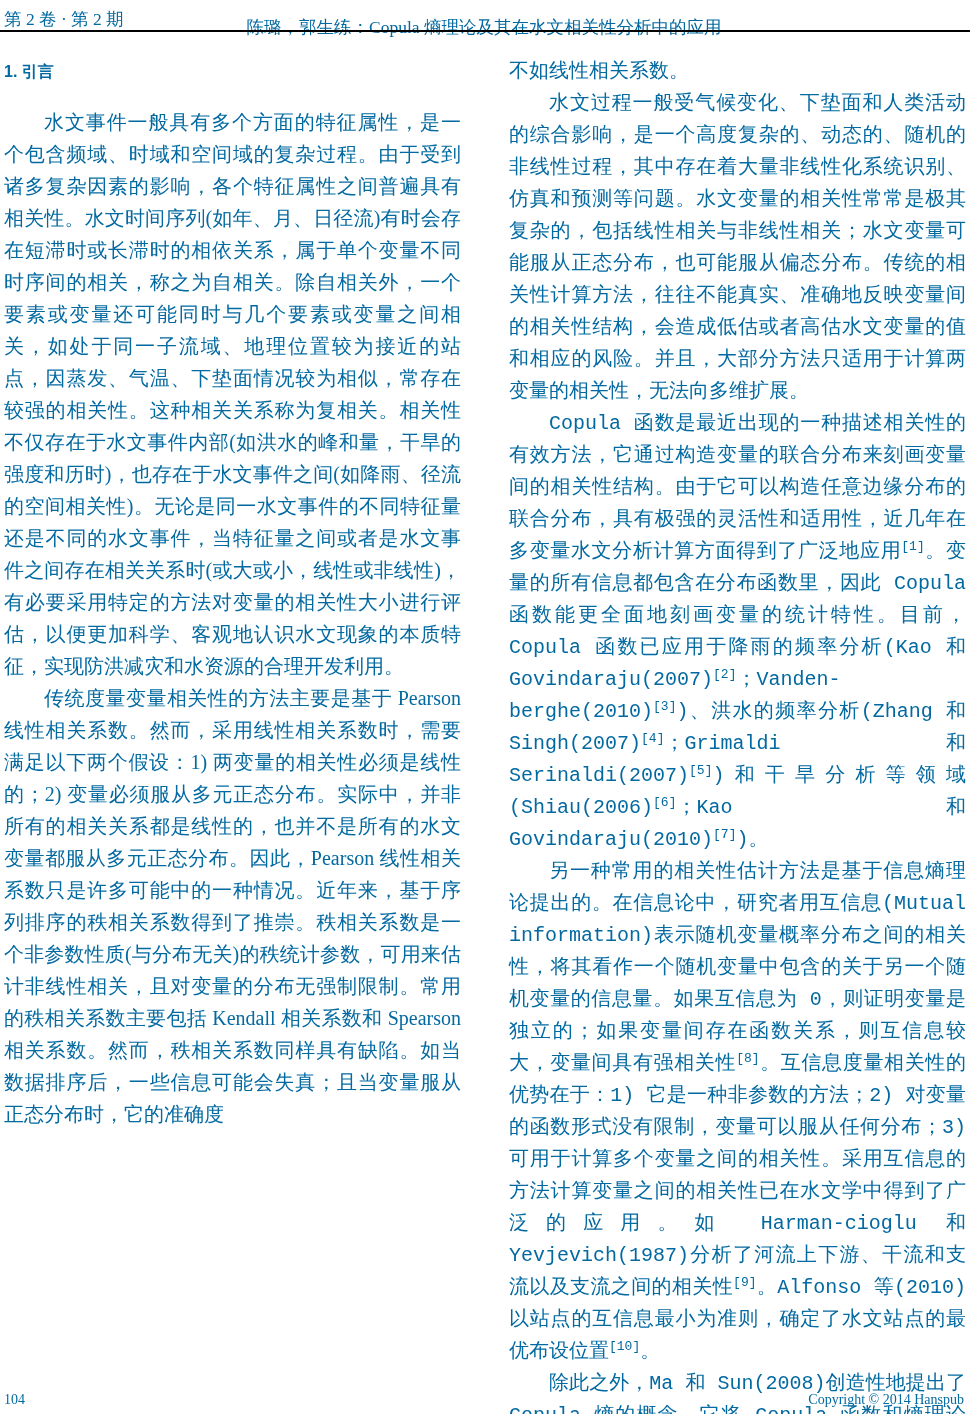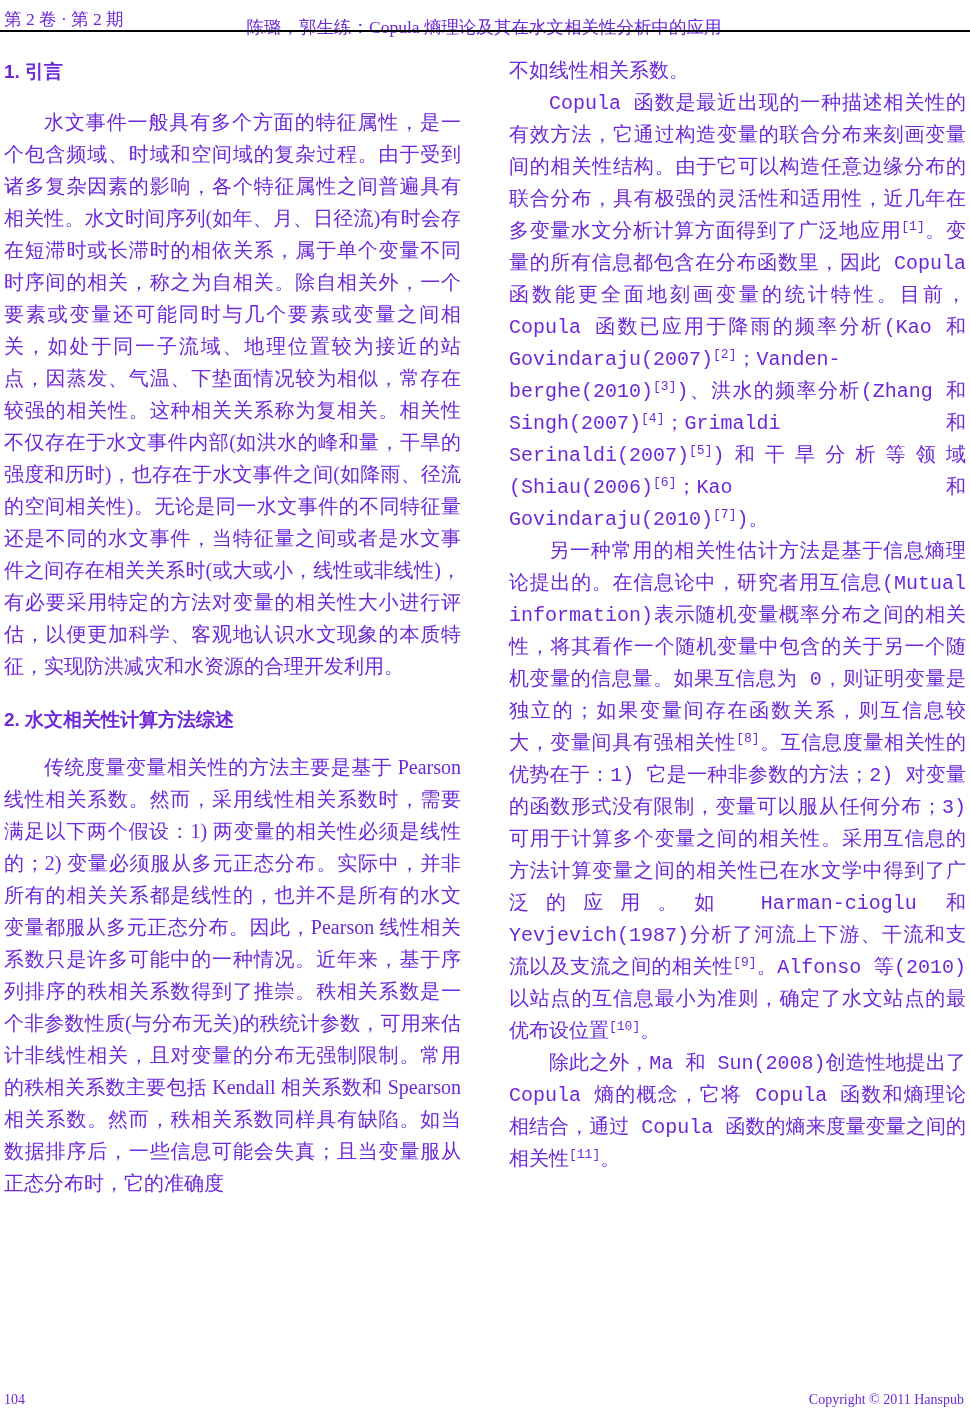--- a/index.html
+++ b/index.html
@@ -1,39 +1,39 @@
 <!DOCTYPE html>
 <html lang="zh"><head>
 <meta charset="utf-8">
 <style>
   html,body{margin:0;padding:0;background:#e8e8e8;}
   .page{
     position:relative;
     width:970px;height:1414px;
     margin:0 auto;
     background:#ffffff;
-    color:#6d28d9;
+    color:#0369a1;
     font-family:"Liberation Serif","DejaVu Serif",serif;
     overflow:hidden;
   }
   .header{position:absolute;top:5px;left:4px;right:6px;height:26px;font-size:17.5px;}
   .header-issue{position:absolute;left:0;top:2px;white-space:nowrap;}
   .header-title{position:absolute;left:0;right:0;top:10px;text-align:center;white-space:nowrap;}
   .header-rule{position:absolute;top:30px;left:0;width:970px;height:2px;background:#000;}
   .column{
     position:absolute;top:56px;width:457px;
     font-size:20px;line-height:32px;
     text-align:justify;
   }
   .column-left{left:4px;}
   .column-right{left:509px;font-family:Liberation Mono, monospace;}
   .sec-heading{
     font-family:"Liberation Sans","DejaVu Sans",sans-serif;
     font-weight:bold;
-    font-size:19px;line-height:32px;
+    font-size:16px;line-height:32px;
     margin:0 0 18px 0;
     text-align:left;
   }
   .sec-heading + .para{margin-top:15px;}
   .para{margin:0;text-indent:2em;}
   .para.no-indent{text-indent:0;}
   .para + .sec-heading{margin-top:22px;margin-bottom:14px;}
   sup{font-size:13px;line-height:0;vertical-align:0.55em;}
   .footer{position:absolute;left:4px;right:6px;bottom:6px;height:24px;font-size:14px;}
   .footer-page{position:absolute;left:0;bottom:0;}
@@ -46,28 +46,28 @@
 
   <div class="header">
     <span class="header-issue">第 2 卷 · 第 2 期</span>
     <span class="header-title">陈璐，郭生练：Copula 熵理论及其在水文相关性分析中的应用</span>
   </div>
   <div class="header-rule"></div>
 
   <div class="column column-left">
       <h2 class="sec-heading">1. 引言</h2>
       <p class="para"><span>水文事件一般具有多个方面的特征属性，是一个包含频域、时域和空间域的复杂过程。由于受到诸多复杂因素的影响，各个特征属性之间普遍具有相关性。水文时间序列(如年、月、日径流)有时会存在短滞时或长滞时的相依关系，属于单个变量不同时序间的相关，称之为自相关。除自相关外，一个要素或变量还可能同时与几个要素或变量之间相关，如处于同一子流域、地理位置较为接近的站点，因蒸发、气温、下垫面情况较为相似，常存在较强的相关性。这种相关关系称为复相关。相关性不仅存在于水文事件内部(如洪水的峰和量，干旱的强度和历时)，也存在于水文事件之间(如降雨、径流的空间相关性)。无论是同一水文事件的不同特征量还是不同的水文事件，当特征量之间或者是水文事件之间存在相关关系时(或大或小，线性或非线性)，有必要采用特定的方法对变量的相关性大小进行评估，以便更加科学、客观地认识水文现象的本质特征，实现防洪减灾和水资源的合理开发利用。</span></p>
-      <h2 class="sec-heading">2. 水文相关性计算方法综述</h2>
       <p class="para"><span>传统度量变量相关性的方法主要是基于 Pearson 线性相关系数。然而，采用线性相关系数时，需要满足以下两个假设：1) 两变量的相关性必须是线性的；2) 变量必须服从多元正态分布。实际中，并非所有的相关关系都是线性的，也并不是所有的水文变量都服从多元正态分布。因此，Pearson 线性相关系数只是许多可能中的一种情况。近年来，基于序列排序的秩相关系数得到了推崇。秩相关系数是一个非参数性质(与分布无关)的秩统计参数，可用来估计非线性相关，且对变量的分布无强制限制。常用的秩相关系数主要包括 Kendall 相关系数和 Spearson 相关系数。然而，秩相关系数同样具有缺陷。如当数据排序后，一些信息可能会失真；且当变量服从正态分布时，它的准确度</span></p>
     </div>
   <div class="column column-right">
       <p class="para no-indent"><span>不如线性相关系数。</span></p>
+      <p class="para"><span>水文过程一般受气候变化、下垫面和人类活动的综合影响，是一个高度复杂的、动态的、随机的非线性过程，其中存在着大量非线性化系统识别、仿真和预测等问题。水文变量的相关性常常是极其复杂的，包括线性相关与非线性相关；水文变量可能服从正态分布，也可能服从偏态分布。传统的相关性计算方法，往往不能真实、准确地反映变量间的相关性结构，会造成低估或者高估水文变量的值和相应的风险。并且，大部分方法只适用于计算两变量的相关性，无法向多维扩展。</span></p>
       <p class="para"><span>Copula 函数是最近出现的一种描述相关性的有效方法，它通过构造变量的联合分布来刻画变量间的相关性结构。由于它可以构造任意边缘分布的联合分布，具有极强的灵活性和适用性，近几年在多变量水文分析计算方面得到了广泛地应用</span><sup>[1]</sup><span>。变量的所有信息都包含在分布函数里，因此 Copula 函数能更全面地刻画变量的统计特性。目前，Copula 函数已应用于降雨的频率分析(Kao 和 Govindaraju(2007)</span><sup>[2]</sup><span>；Vanden-berghe(2010)</span><sup>[3]</sup><span>)、洪水的频率分析(Zhang 和 Singh(2007)</span><sup>[4]</sup><span>；Grimaldi 和 Serinaldi(2007)</span><sup>[5]</sup><span>)和干旱分析等领域(Shiau(2006)</span><sup>[6]</sup><span>；Kao 和 Govindaraju(2010)</span><sup>[7]</sup><span>)。</span></p>
       <p class="para"><span>另一种常用的相关性估计方法是基于信息熵理论提出的。在信息论中，研究者用互信息(Mutual information)表示随机变量概率分布之间的相关性，将其看作一个随机变量中包含的关于另一个随机变量的信息量。如果互信息为 0，则证明变量是独立的；如果变量间存在函数关系，则互信息较大，变量间具有强相关性</span><sup>[8]</sup><span>。互信息度量相关性的优势在于：1) 它是一种非参数的方法；2) 对变量的函数形式没有限制，变量可以服从任何分布；3) 可用于计算多个变量之间的相关性。采用互信息的方法计算变量之间的相关性已在水文学中得到了广泛的应用。如 Harman-cioglu 和 Yevjevich(1987)分析了河流上下游、干流和支流以及支流之间的相关性</span><sup>[9]</sup><span>。Alfonso 等(2010)以站点的互信息最小为准则，确定了水文站点的最优布设位置</span><sup>[10]</sup><span>。</span></p>
       <p class="para"><span>除此之外，Ma 和 Sun(2008)创造性地提出了 Copula 熵的概念，它将 Copula 函数和熵理论相结合，通过 Copula 函数的熵来度量变量之间的相关性</span><sup>[11]</sup><span>。</span></p>
     </div>
 
   <div class="footer">
     <span class="footer-page">104</span>
-    <span class="footer-copyright">Copyright © 2011 Hanspub</span>
+    <span class="footer-copyright">Copyright © 2014 Hanspub</span>
   </div>
 
 </div>
 
 </body></html>

